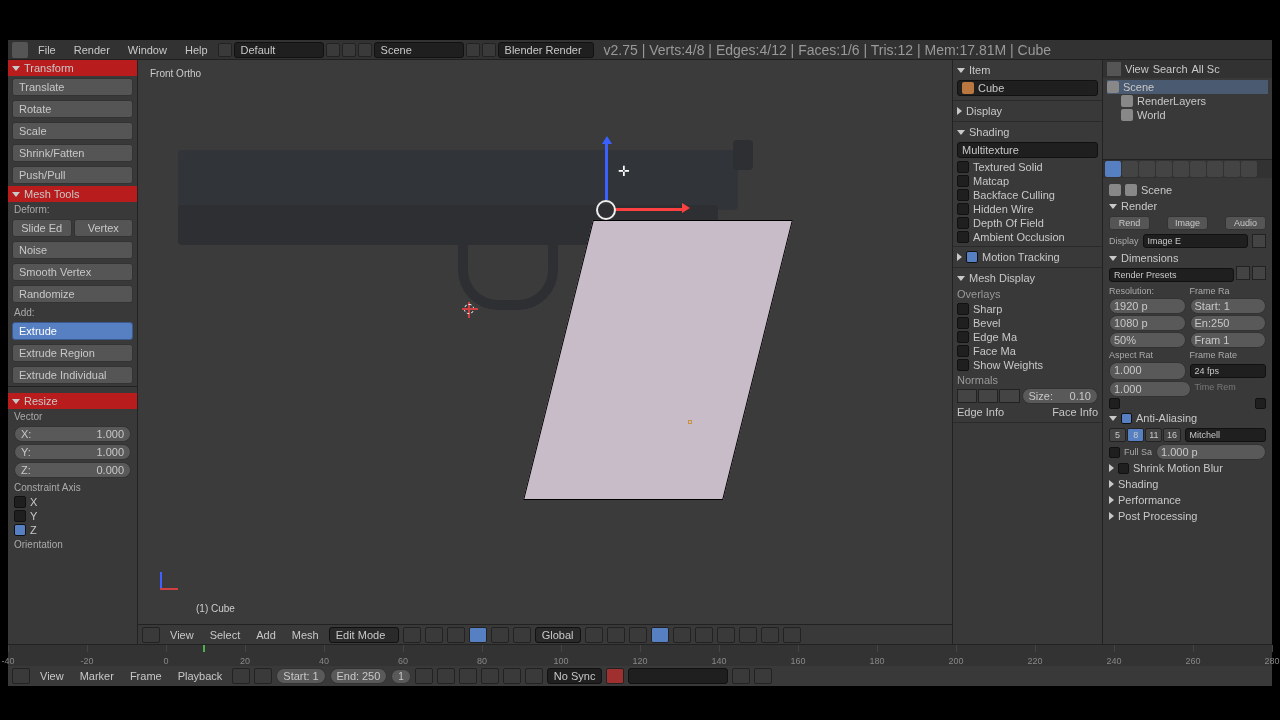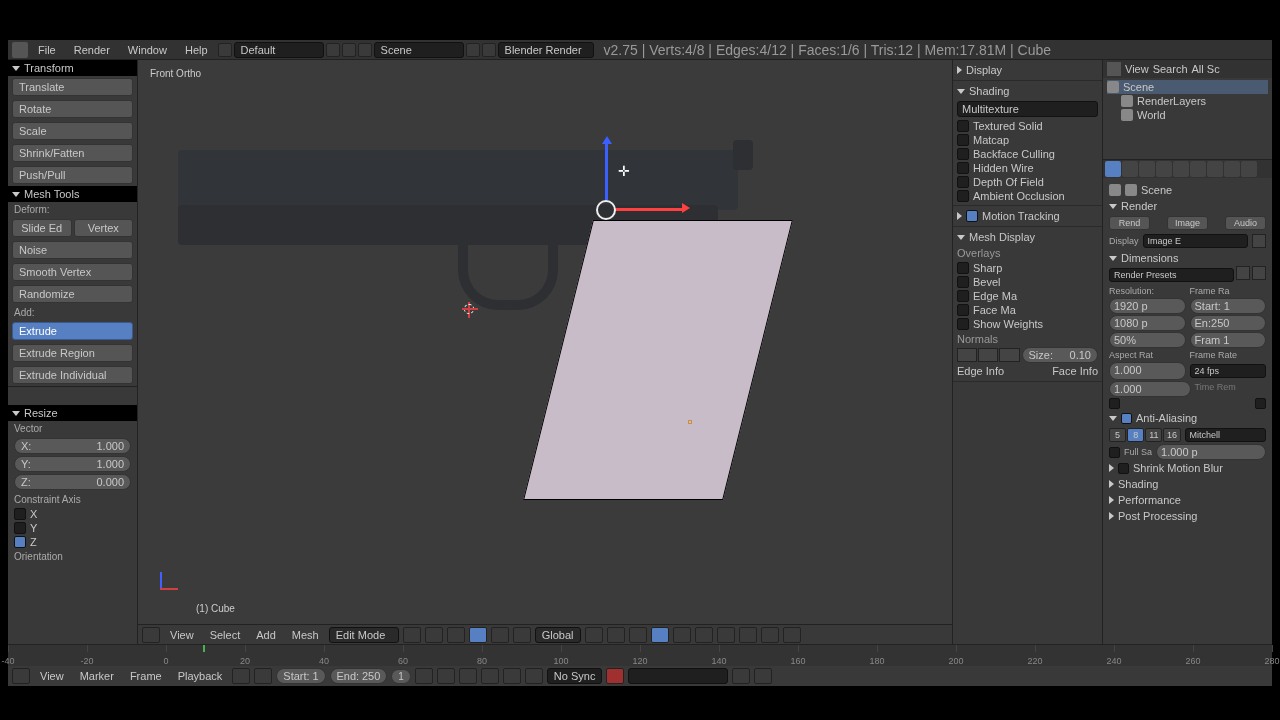--- a/index.html
+++ b/index.html
@@ -10,30 +10,30 @@
 .topbar .menu { padding:0 8px; cursor:pointer; }
 .topbar .sel { background:#1f1f1f; border:1px solid #111; border-radius:3px; height:16px; padding:0 6px; display:flex; align-items:center;text-align:right; }
 .topbar .sel.wide { min-width:90px; }
 .topbar .status { margin-left:8px; color:#999; font-size:14px; }
 .topbar .sbtn { width:14px; height:14px; background:#3a3a3a; border:1px solid #222; border-radius:2px; }
 
 .main { flex:1; display:flex; min-height:0; }
 
 
 .leftshelf { width:130px; background:#393939; display:flex; flex-direction:column; border-right:1px solid #222; }
-.leftshelf .panel-hdr { background:#000000; padding:2px 4px; display:flex; align-items:center; gap:4px; }
+.leftshelf .panel-hdr { background:#b91c1c; padding:2px 4px; display:flex; align-items:center; gap:4px; }
 .leftshelf .panel-hdr .tri { width:0; height:0; border-left:4px solid transparent; border-right:4px solid transparent; border-top:5px solid #c8c8c8; }
 .toolbtn { background:#555; border:1px solid #333; border-radius:3px; margin:2px 4px; padding:2px 6px; text-align:left; cursor:pointer; }
 .toolbtn.sel { background:#5680c2; color:#fff; border-color:#3a5a8f; }
 .toolbtn.row { display:flex; gap:2px; padding:0; background:transparent; border:none; }
 .toolbtn.row span { flex:1; background:#555; border:1px solid #333; border-radius:3px; padding:2px 4px; text-align:center; }
 .label { padding:2px 6px; color:#aaa; font-size:10px; }
 
 
-.op-panel { border-top:1px solid #222; padding:18px 0; }
+.op-panel { border-top:1px solid #222; padding:6px 0; }
 .numfield { background:#595959; border:1px solid #333; border-radius:8px; margin:2px 6px; padding:1px 6px; display:flex; justify-content:space-between; align-items:center; font-size:10px; }
 .cbrow { display:flex; align-items:center; gap:4px; padding:1px 6px; }
 .cb { width:12px; height:12px; background:#1f1f1f; border:1px solid #111; border-radius:2px; }
 .cb.on { background:#5680c2; }
 
 
 .viewport { flex:1; background:#3b3b3b; position:relative; overflow:hidden; }
 .viewport .topleft { position:absolute; left:12px; top:8px; color:#ccc; font-size:10px; }
 .viewport .bottomleft { position:absolute; left:58px; bottom:30px; color:#ccc; font-size:10px;text-align:right; }
 .axis { position:absolute; left:12px; bottom:48px; width:24px; height:24px; }
@@ -259,20 +259,30 @@
         <div class="ibtn"></div>
         <div class="ibtn"></div>
         <div class="ibtn"></div>
         <div class="ibtn"></div>
         <div class="ibtn"></div>
         <div class="ibtn"></div>
       </div>
     </div>
 
     <div class="npanel">
+      <div class="sec">
+        <div class="hdr open">
+            <span class="tri"></span>
+            <span>Item</span>
+          </div>
+        <div class="txtfield">
+            <div class="ico"></div>
+            <span>Cube</span>
+          </div>
+      </div>
       <div class="sec">
           <div class="hdr">
             <span class="tri"></span>
             <span>Display</span>
           </div>
         </div>
       <div class="sec">
         <div class="hdr open">
             <span class="tri"></span>
             <span>Shading</span>

